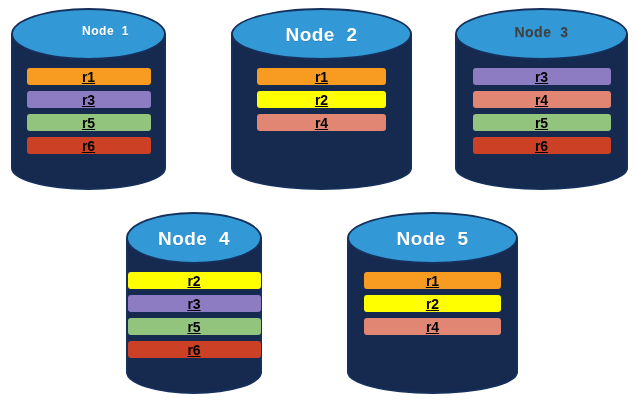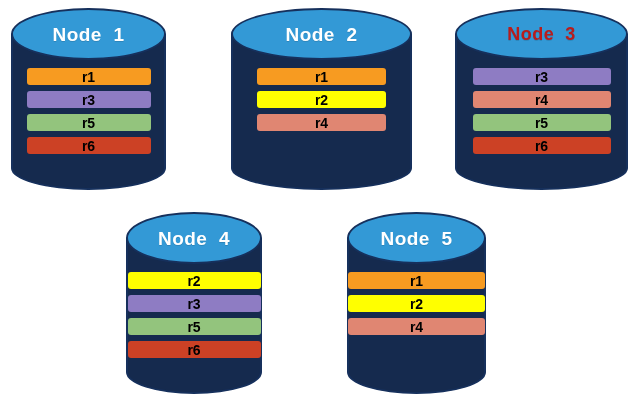--- a/index.html
+++ b/index.html
@@ -77,30 +77,31 @@
   .replica-bar {
     box-sizing: border-box;
     border-radius: 3px;
     text-align: left;
     color: #000000;
     font-weight: bold;
     line-height: 1;
     display: flex;
     align-items: center;
     justify-content: center;
+    text-decoration: underline;
   }
 </style>
 </head>
 <body>
 
 <div id="diagram">
     <div class="node" style="left: 11px; top: 8px; width: 155px; height: 182px;">
       <div class="cyl-body" style="top: 26px; height: 156px; background: rgb(21, 42, 78); border-color: rgb(22, 48, 92);"></div>
       <div class="cyl-top" style="height: 52px; background: rgb(51, 153, 214); border-color: rgb(22, 48, 92);"></div>
-      <div class="node-label" style="top: 16px; font-size: 19px; color: rgb(255, 255, 255);">Node  1</div>
+      <div class="node-label" style="top: 16px; font-size: 12px; color: rgb(255, 255, 255); margin-left: 17px;">Node  1</div>
       <div class="replica-stack" style="top: 60px;">
         <div class="replica-bar" style="width: 124px; height: 17px; background: rgb(247, 155, 33); margin-bottom: 6px; font-size: 14px; color: rgb(0, 0, 0);">
           <span>r1</span>
         </div>
         <div class="replica-bar" style="width: 124px; height: 17px; background: rgb(142, 124, 195); margin-bottom: 6px; font-size: 14px; color: rgb(0, 0, 0);">
           <span>r3</span>
         </div>
         <div class="replica-bar" style="width: 124px; height: 17px; background: rgb(147, 196, 125); margin-bottom: 6px; font-size: 14px; color: rgb(0, 0, 0);">
           <span>r5</span>
         </div>
@@ -121,21 +122,21 @@
           <span>r2</span>
         </div>
         <div class="replica-bar" style="width: 129px; height: 17px; background: rgb(224, 134, 114); margin-bottom: 0px; font-size: 14px; color: rgb(0, 0, 0);">
           <span>r4</span>
         </div>
       </div>
     </div>
     <div class="node" style="left: 455px; top: 8px; width: 173px; height: 182px;">
       <div class="cyl-body" style="top: 26px; height: 156px; background: rgb(21, 42, 78); border-color: rgb(22, 48, 92);"></div>
       <div class="cyl-top" style="height: 52px; background: rgb(51, 153, 214); border-color: rgb(22, 48, 92);"></div>
-      <div class="node-label" style="top: 16px; font-size: 18px; color: #b91c1c;">Node  3</div>
+      <div class="node-label" style="top: 16px; font-size: 14px; color: #404040;">Node  3</div>
       <div class="replica-stack" style="top: 60px;">
         <div class="replica-bar" style="width: 138px; height: 17px; background: rgb(142, 124, 195); margin-bottom: 6px; font-size: 14px; color: rgb(0, 0, 0);">
           <span>r3</span>
         </div>
         <div class="replica-bar" style="width: 138px; height: 17px; background: rgb(224, 134, 114); margin-bottom: 6px; font-size: 14px; color: rgb(0, 0, 0);">
           <span>r4</span>
         </div>
         <div class="replica-bar" style="width: 138px; height: 17px; background: rgb(147, 196, 125); margin-bottom: 6px; font-size: 14px; color: rgb(0, 0, 0);">
           <span>r5</span>
         </div>
@@ -156,21 +157,21 @@
           <span>r3</span>
         </div>
         <div class="replica-bar" style="width: 133px; height: 17px; background: rgb(147, 196, 125); margin-bottom: 6px; font-size: 14px; color: rgb(0, 0, 0);">
           <span>r5</span>
         </div>
         <div class="replica-bar" style="width: 133px; height: 17px; background: rgb(204, 65, 37); margin-bottom: 0px; font-size: 14px; color: rgb(0, 0, 0);">
           <span>r6</span>
         </div>
       </div>
     </div>
-    <div class="node" style="left: 347px; top: 212px; width: 139px; height: 182px;">
+    <div class="node" style="left: 347px; top: 212px; width: 171px; height: 182px;">
       <div class="cyl-body" style="top: 26px; height: 156px; background: rgb(21, 42, 78); border-color: rgb(22, 48, 92);"></div>
       <div class="cyl-top" style="height: 52px; background: rgb(51, 153, 214); border-color: rgb(22, 48, 92);"></div>
       <div class="node-label" style="top: 16px; font-size: 19px; color: rgb(255, 255, 255);">Node  5</div>
       <div class="replica-stack" style="top: 60px;">
         <div class="replica-bar" style="width: 137px; height: 17px; background: rgb(247, 155, 33); margin-bottom: 6px; font-size: 14px; color: rgb(0, 0, 0);">
           <span>r1</span>
         </div>
         <div class="replica-bar" style="width: 137px; height: 17px; background: rgb(255, 255, 0); margin-bottom: 6px; font-size: 14px; color: rgb(0, 0, 0);">
           <span>r2</span>
         </div>

